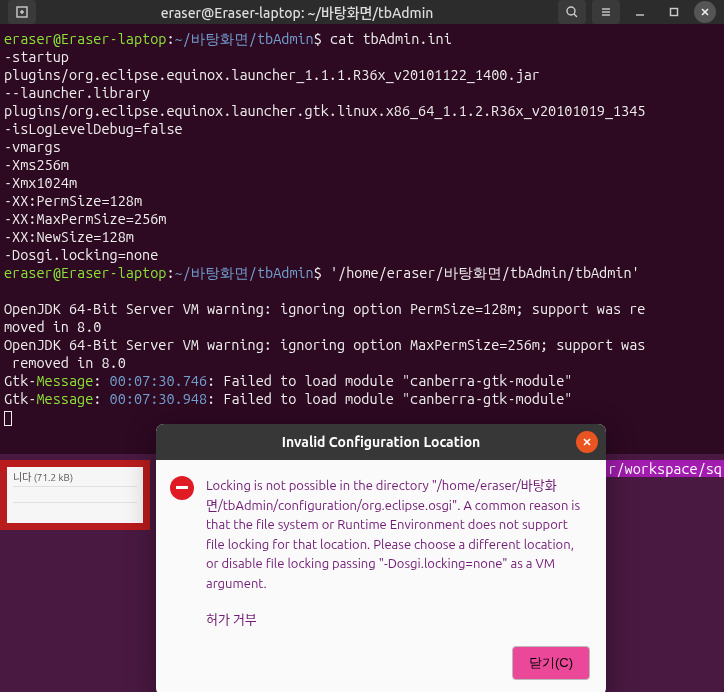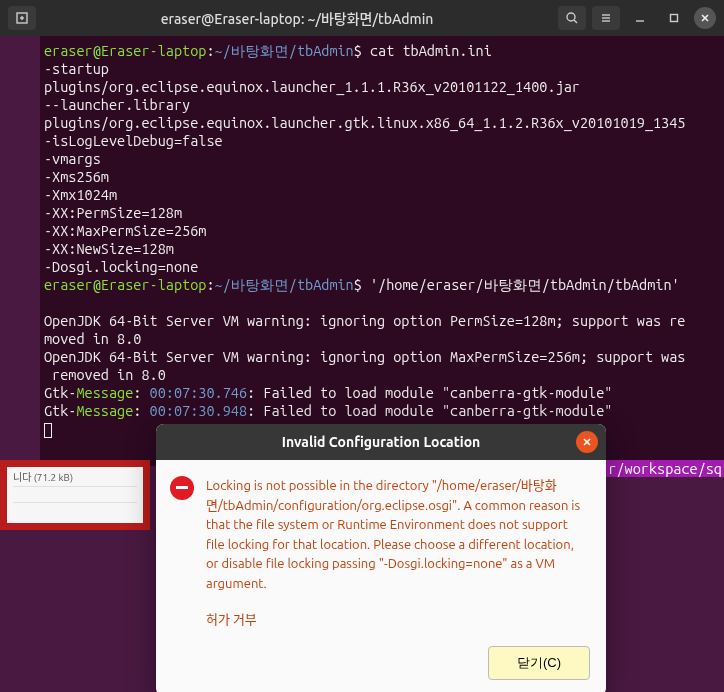--- a/index.html
+++ b/index.html
@@ -5,21 +5,21 @@
   * { margin: 0; padding: 0; box-sizing: border-box; }
   body {
     width: 724px;
     height: 692px;
     background: #4a1942;
     font-family: "Ubuntu", "Noto Sans CJK KR", sans-serif;
     overflow: hidden;
     position: relative;
   }
   .titlebar {
-    height: 36px;
+    height: 24px;
     background: #2c2c2c;
     display: flex;
     align-items: center;
     padding: 0 8px;
     gap: 8px;
   }
   .titlebar .tb-btn {
     width: 28px;
     height: 24px;
     border-radius: 4px;
@@ -62,21 +62,20 @@
     background: #2d0922;
     color: #ffffff;
     font-family: "Ubuntu Mono", "Consolas", monospace;
     font-size: 14.5px;
     line-height: 18px;
     padding: 6px 4px;
     white-space: pre;
     overflow: hidden;
     height: 430px;
     position: relative;
-    margin-left: 40px;
   }
   .green { color: #8ae234; }
   .lblue { color: #729fcf; }
   .white { color: #eeeeec; }
   .msg { color: #8ae234; }
   .time { color: #729fcf; }
   .cursor-box {
     display: inline-block;
     width: 8px;
     height: 15px;
@@ -163,37 +162,37 @@
     content: "";
     position: absolute;
     width: 12px;
     height: 3px;
     background: #fff;
     top: 10px;
     left: 6px;
   }
   .dialog-text {
     font-size: 13px;
-    color: #c2410c;
+    color: #701a75;
     line-height: 1.5;
     word-break: break-word;
   }
   .dialog-text .denied {
     margin-top: 17px;
   }
   .dialog-footer {
     display: flex;
     justify-content: flex-end;
     padding: 8px 16px 16px;
   }
   .dialog-btn {
     border: 1px solid #bbb;
-    background: #fef9c3;
+    background: #ec4899;
     border-radius: 4px;
-    padding: 7px 28px;
+    padding: 7px 16px;
     font-size: 13px;
     cursor: pointer;
   }
 </style>
 </head>
 <body>
 
 <div class="titlebar">
   <div class="tb-btn">
     <svg width="14" height="14" viewBox="0 0 14 14">

